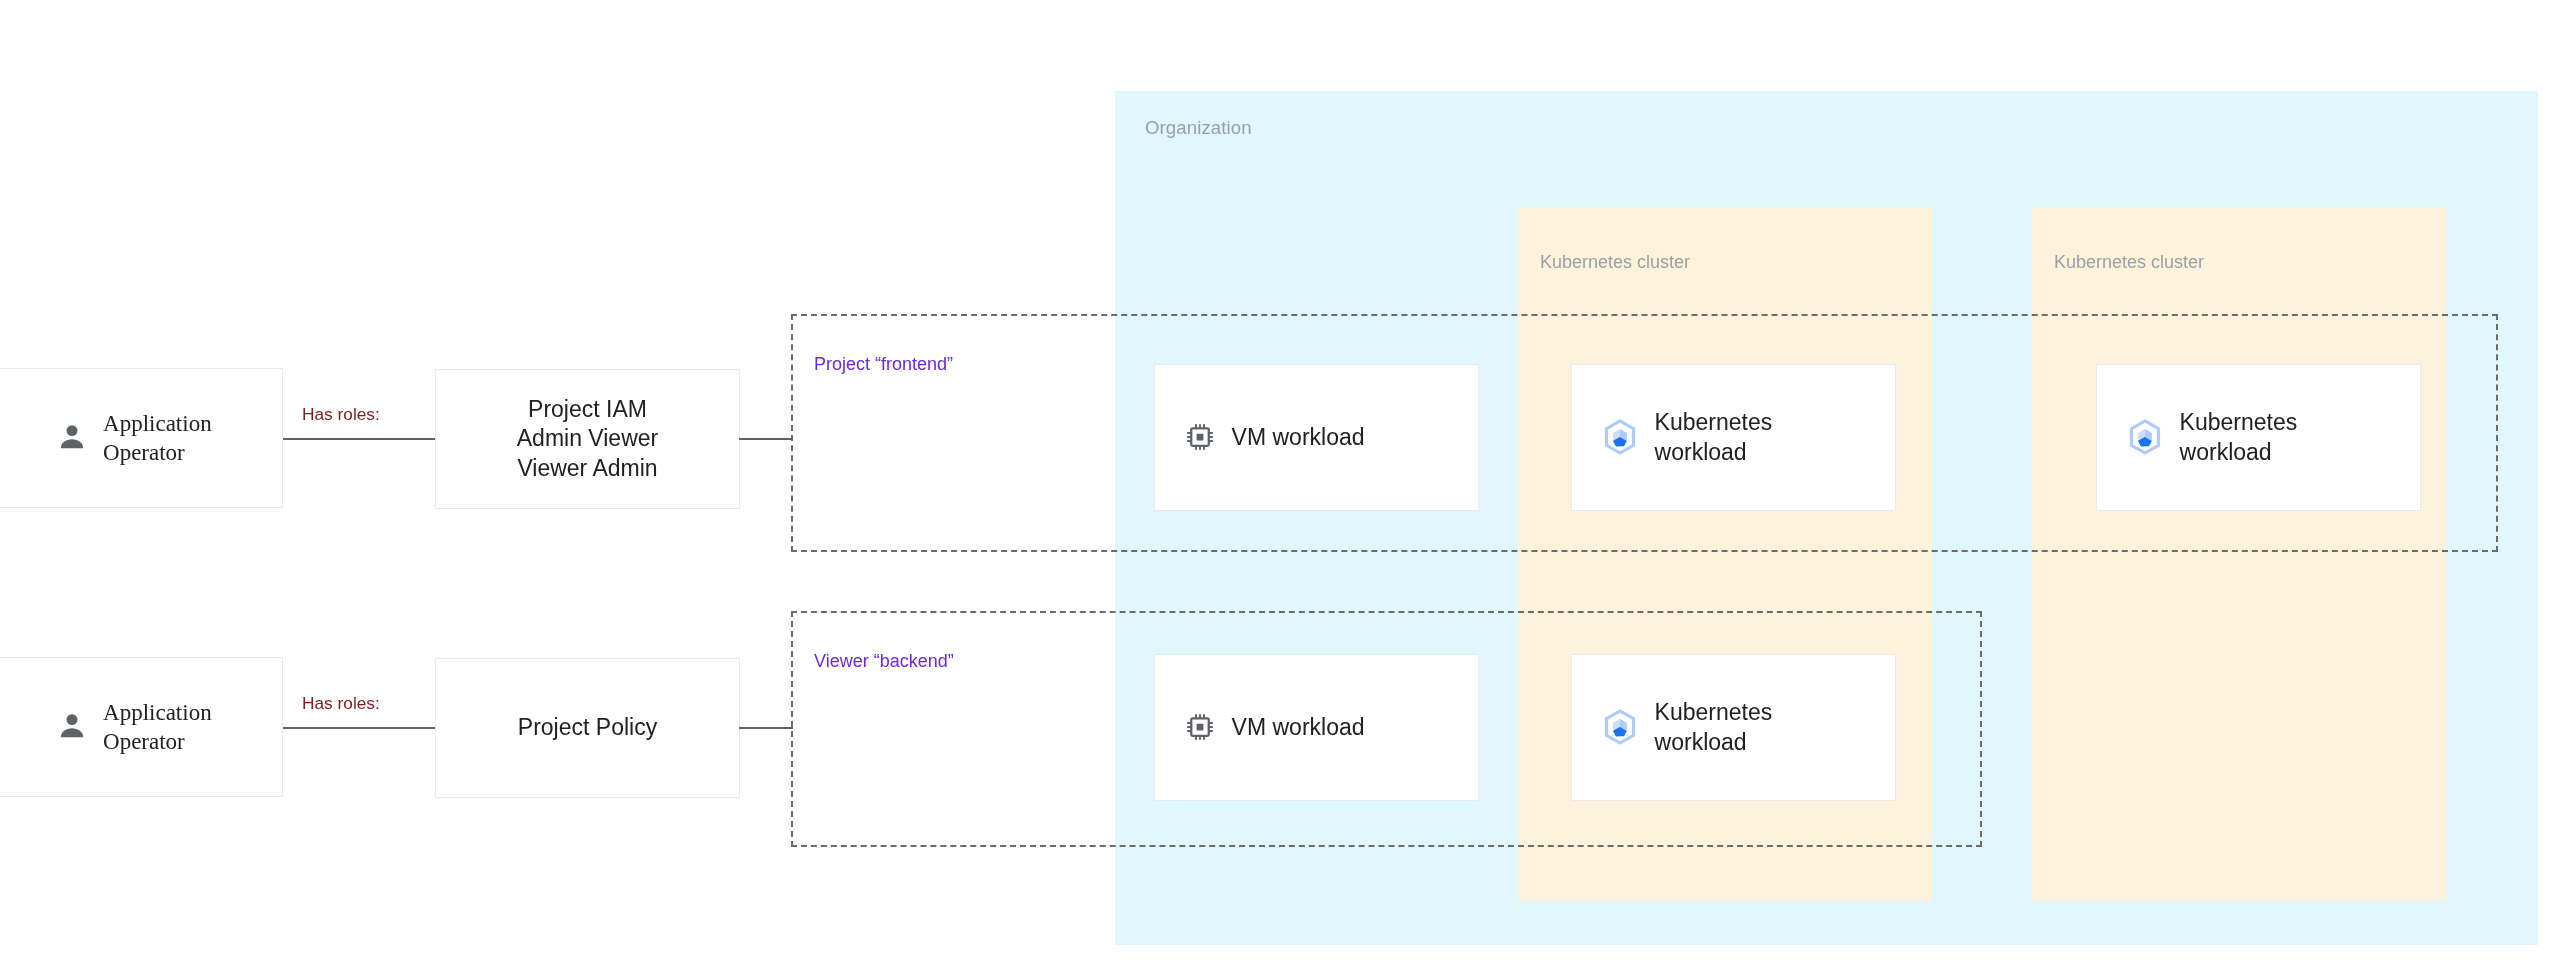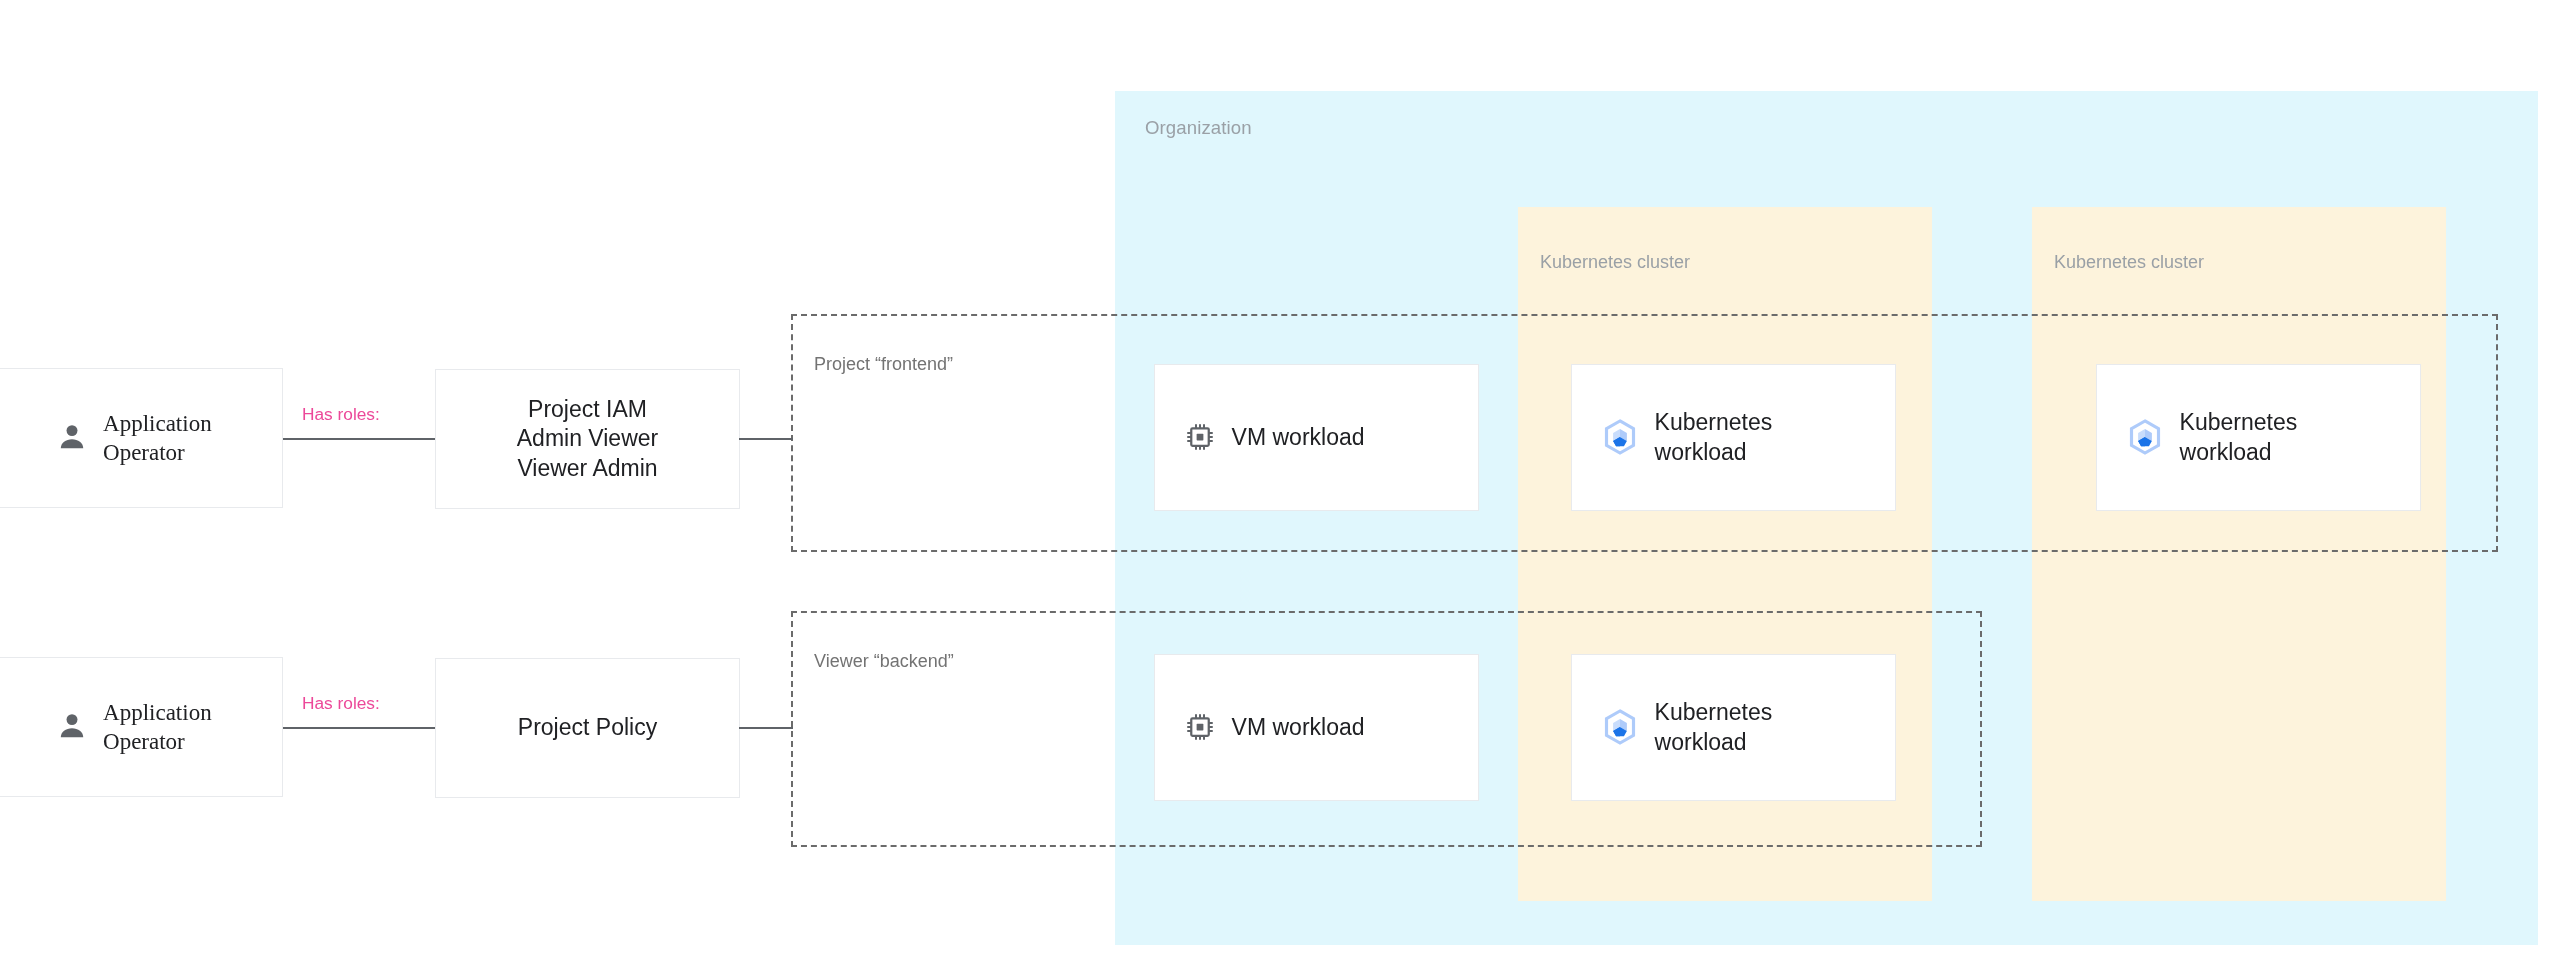--- a/index.html
+++ b/index.html
@@ -59,21 +59,21 @@
     box-sizing: border-box;
     background: transparent;
   }
   .project-frontend { left: 791px; top: 314px; width: 1707px; height: 238px; }
   .project-backend  { left: 791px; top: 611px; width: 1191px; height: 236px; }
   .project-label {
     position: absolute;
     left: 21px;
     top: 38px;
     font-size: 18px;
-    color: #737373;
+    color: #6d28d9;
     white-space: nowrap;
   }
 
   
   .nodebox {
     position: absolute;
     background: #ffffff;
     border: 1.4px solid #e8eaed;
     box-sizing: border-box;
     display: flex;
@@ -113,21 +113,21 @@
     background: #5f6368;
   }
   .conn-1a { left: 283px;  top: 438px;  width: 153px; }
   .conn-1b { left: 739px; top: 438px;  width: 54px;  }
   .conn-2a { left: 283px;  top: 727px; width: 153px; }
   .conn-2b { left: 739px; top: 727px; width: 54px;  }
 
   .conn-label {
     position: absolute;
     font-size: 17.3px;
-    color: #ec4899;
+    color: #7f1d1d;
     white-space: nowrap;
   }
   .conn-label-1 { left: 302px; top: 404px; }
   .conn-label-2 { left: 302px; top: 693px; }
 
   
   .workload {
     position: absolute;
     background: #ffffff;
     border: 1.4px solid #e8eaed;

